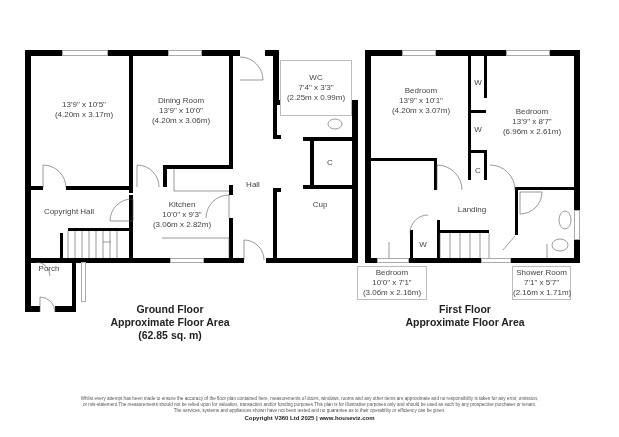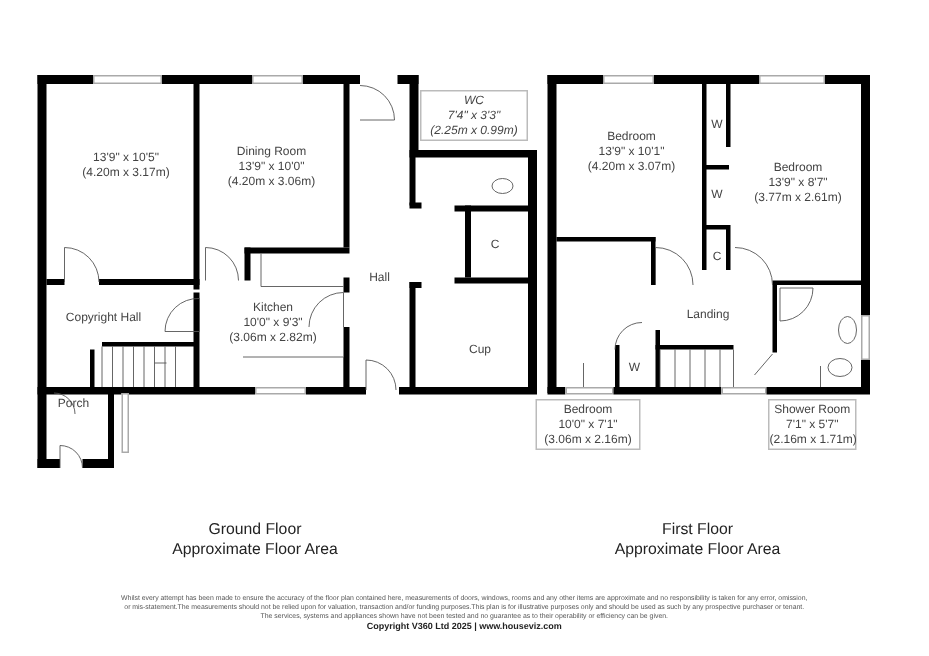--- a/index.html
+++ b/index.html
@@ -1,21 +1,21 @@
 <!DOCTYPE html>
 <html><head>
 <meta charset="utf-8">
 <style>
   html,body{margin:0;padding:0;background:#fff;}
   body{width:619px;height:437px;position:relative;overflow:hidden;font-family:"Liberation Sans",sans-serif;color:#333;}
   .w{position:absolute;background:#000;}
   .win{position:absolute;background:#fff;border:1px solid #aaa;box-sizing:border-box;}
   .lbl{position:absolute;font-size:8px;line-height:10px;text-align:center;color:#444;white-space:nowrap;}
   .box{position:absolute;border:1px solid #bbb;background:#fff;box-sizing:border-box;}
-  .sum{position:absolute;text-align:center;font-weight:normal;font-size:10.5px;line-height:13px;color:#222;margin-top:44px;}
+  .sum{position:absolute;text-align:center;font-weight:bold;font-size:10.5px;line-height:13px;color:#222;}
   .disc{position:absolute;left:0;width:619px;text-align:center;font-size:4.6px;line-height:6px;color:#555;}
   .copy{position:absolute;left:0;width:619px;text-align:center;font-size:6px;font-weight:bold;color:#222;}
   svg.ov{position:absolute;left:0;top:0;}
 </style>
 </head>
 <body>
 
 <div>
 
   <div class="w" style="left:25px;top:50px;width:37px;height:6px;"></div>
@@ -144,45 +144,46 @@
 <div class="lbl" style="left:135px;top:96px;width:92px;text-align:center;">
   <div>Dining Room</div>
   <div>13'9" x 10'0"</div>
   <div>(4.20m x 3.06m)</div>
 </div>
 <div class="lbl" style="left:136px;top:200px;width:92px;">
   <div>Kitchen</div>
   <div>10'0" x 9'3"</div>
   <div>(3.06m x 2.82m)</div>
 </div>
-<div class="lbl box" style="left:280px;top:60px;width:72px;padding:1px 0;font-style:italic;">
+<div class="lbl box" style="left:280px;top:60px;width:72px;padding:12px 0;">
   <div>WC</div>
   <div>7'4" x 3'3"</div>
   <div>(2.25m x 0.99m)</div>
 </div>
 <div class="lbl" style="left:34px;top:207px;width:70px;">Copyright Hall</div>
 <div class="lbl" style="left:34px;top:264px;width:30px;">Porch</div>
 <div class="lbl" style="left:240px;top:180px;width:26px;">Hall</div>
 <div class="lbl" style="left:322px;top:158px;width:16px;">C</div>
-<div class="lbl" style="left:300px;top:228px;width:40px;">Cup</div>
+<div class="lbl" style="left:300px;top:200px;width:40px;">Cup</div>
 
 <div class="sum" style="left:100px;top:303px;width:140px;">
   <div>Ground Floor</div>
   <div>Approximate Floor Area</div>
+  <div>(62.85 sq. m)</div>
 </div>
 
 <div class="lbl" style="left:378px;top:86px;width:86px;">
   <div>Bedroom</div>
   <div>13'9" x 10'1"</div>
   <div>(4.20m x 3.07m)</div>
 </div>
 <div class="lbl" style="left:492px;top:107px;width:80px;">
   <div>Bedroom</div>
   <div>13'9" x 8'7"</div>
-  <div>(3.77m x 2.61m)</div>
+  <div>(6.96m x 2.61m)</div>
 </div>
 <div class="lbl box" style="left:357px;top:266px;width:70px;padding:1px 0;">
   <div>Bedroom</div>
   <div>10'0" x 7'1"</div>
   <div>(3.06m x 2.16m)</div>
 </div>
 <div class="lbl box" style="left:512px;top:266px;width:59px;padding:1px 0;">
   <div>Shower Room</div>
   <div>7'1" x 5'7"</div>
   <div>(2.16m x 1.71m)</div>

